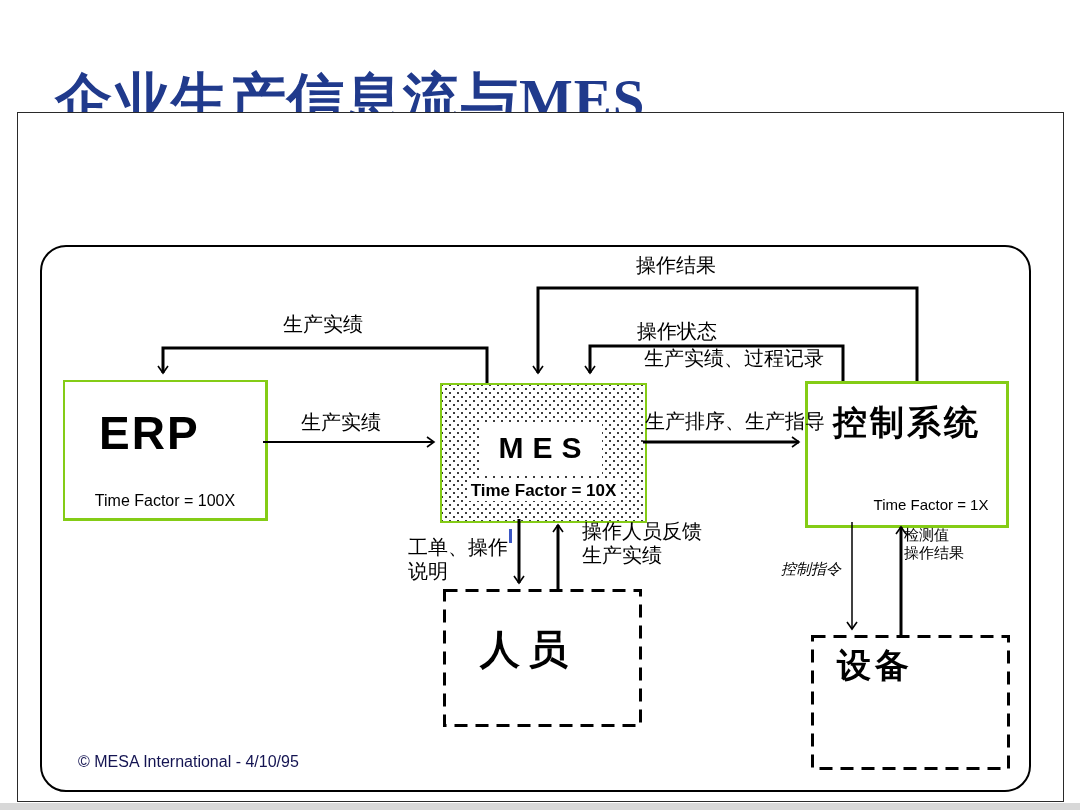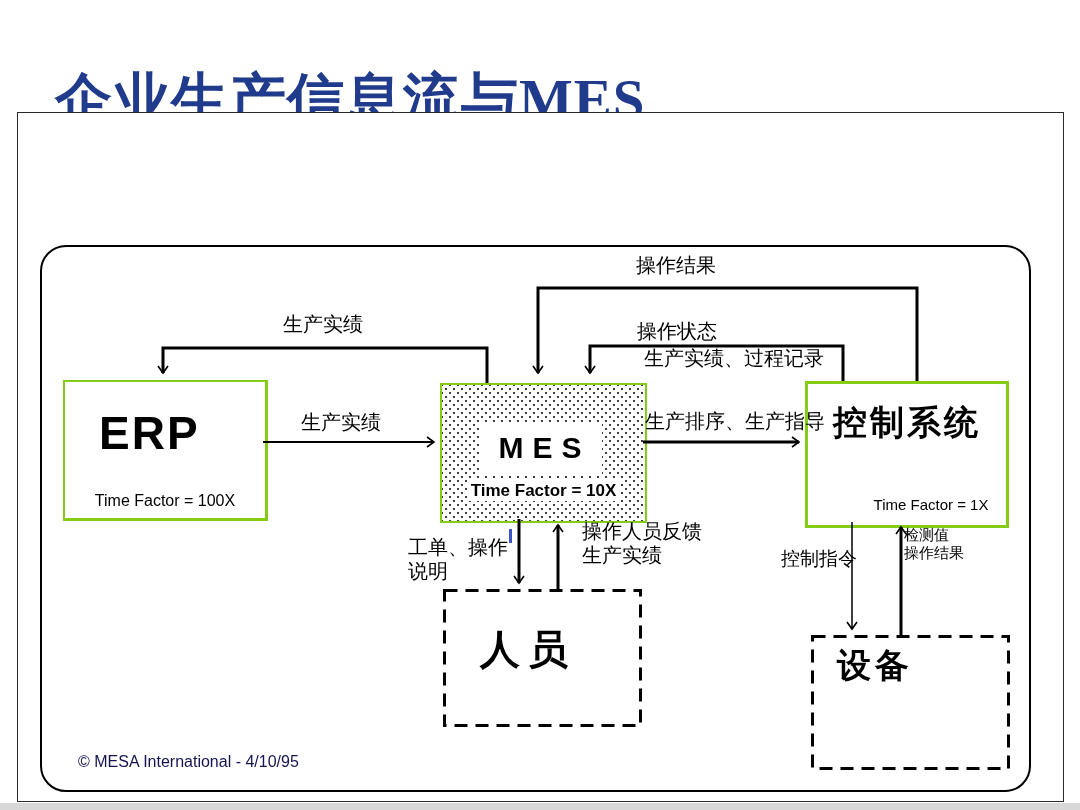--- a/index.html
+++ b/index.html
@@ -45,21 +45,21 @@
   
   .flow-label{position:absolute;z-index:6;font-size:20px;line-height:1.18;white-space:nowrap;}
   .lbl-prod-perf{left:283px;top:313px;}
   .lbl-prod-plan{left:301px;top:411px;}
   .lbl-op-result{left:636px;top:254px;}
   .lbl-op-status{left:637px;top:320px;}
   .lbl-perf-record{left:644px;top:347px;}
   .lbl-seq-guide{left:645px;top:410px;}
   .lbl-work-order{left:408px;top:536px;width:106px;white-space:normal;}
   .lbl-op-feedback{left:582px;top:520px;}
-  .lbl-ctrl-cmd{left:781px;top:548px;font-size:19px;}
+  .lbl-ctrl-cmd{left:781px;top:560px;font-size:15px;font-style:italic;}
   .lbl-detect{left:904px;top:526px;font-size:15px;}
   .cursor-tick{position:absolute;left:509px;top:529px;width:3px;height:14px;background:#3a56c4;z-index:6;}
   
   .footer{position:absolute;left:78px;top:753px;font-size:16px;color:#141452;z-index:6;}
 </style>
 </head>
 <body>
 
 <div class="slide">
 

